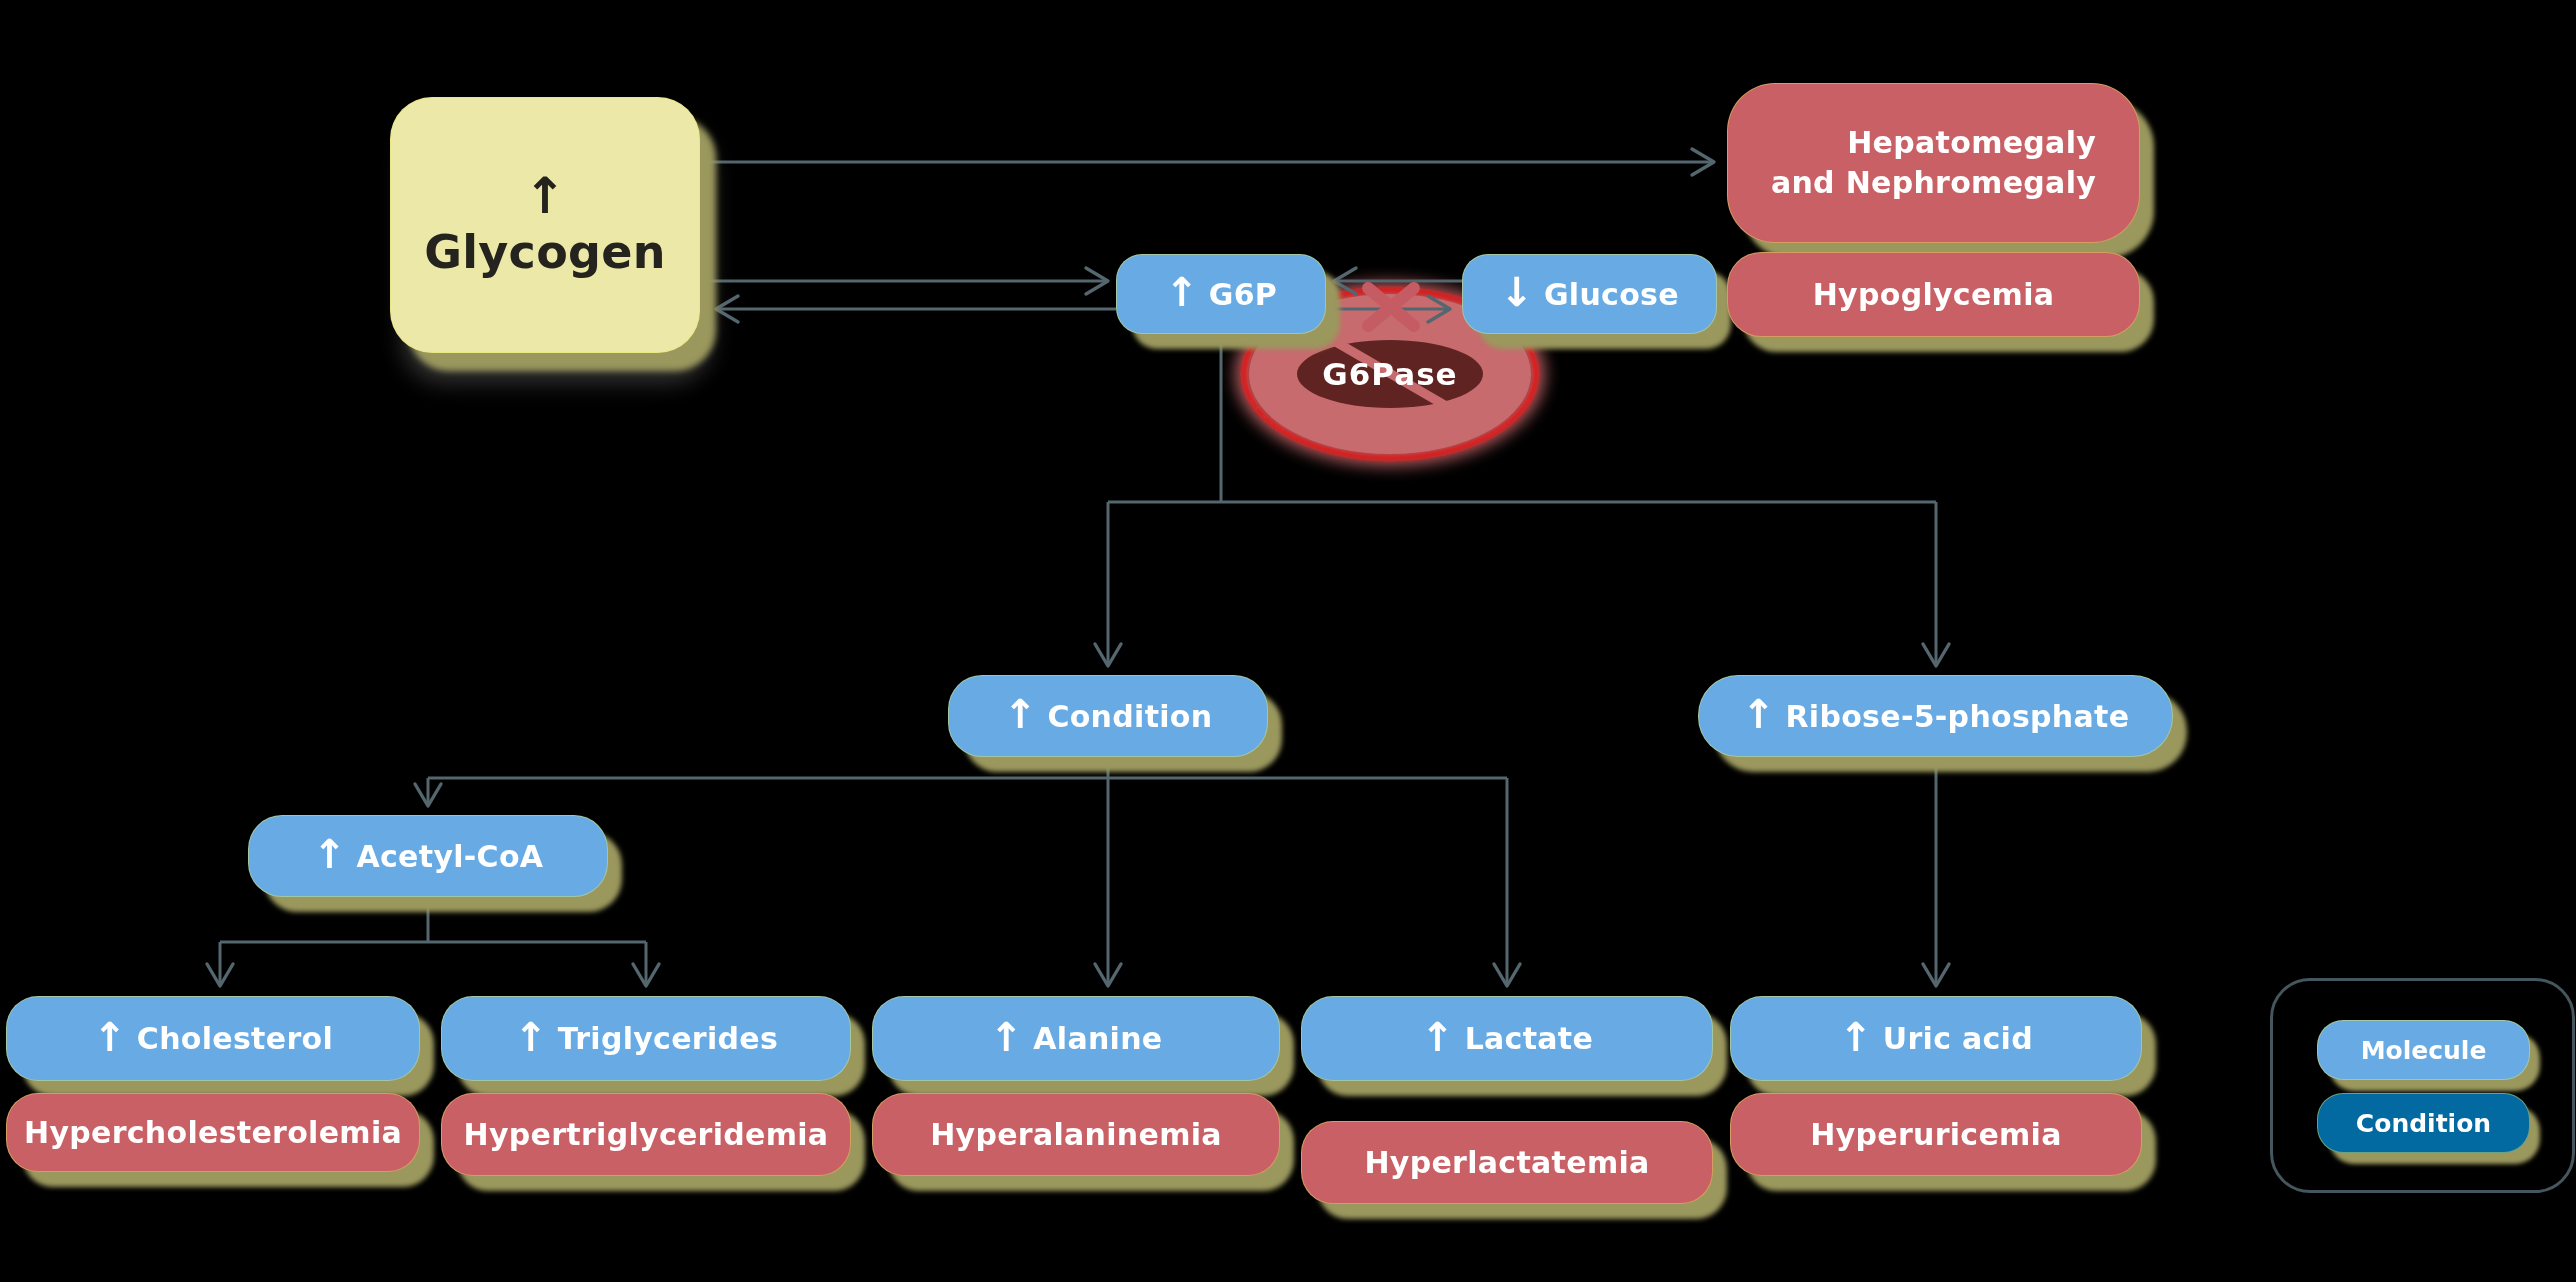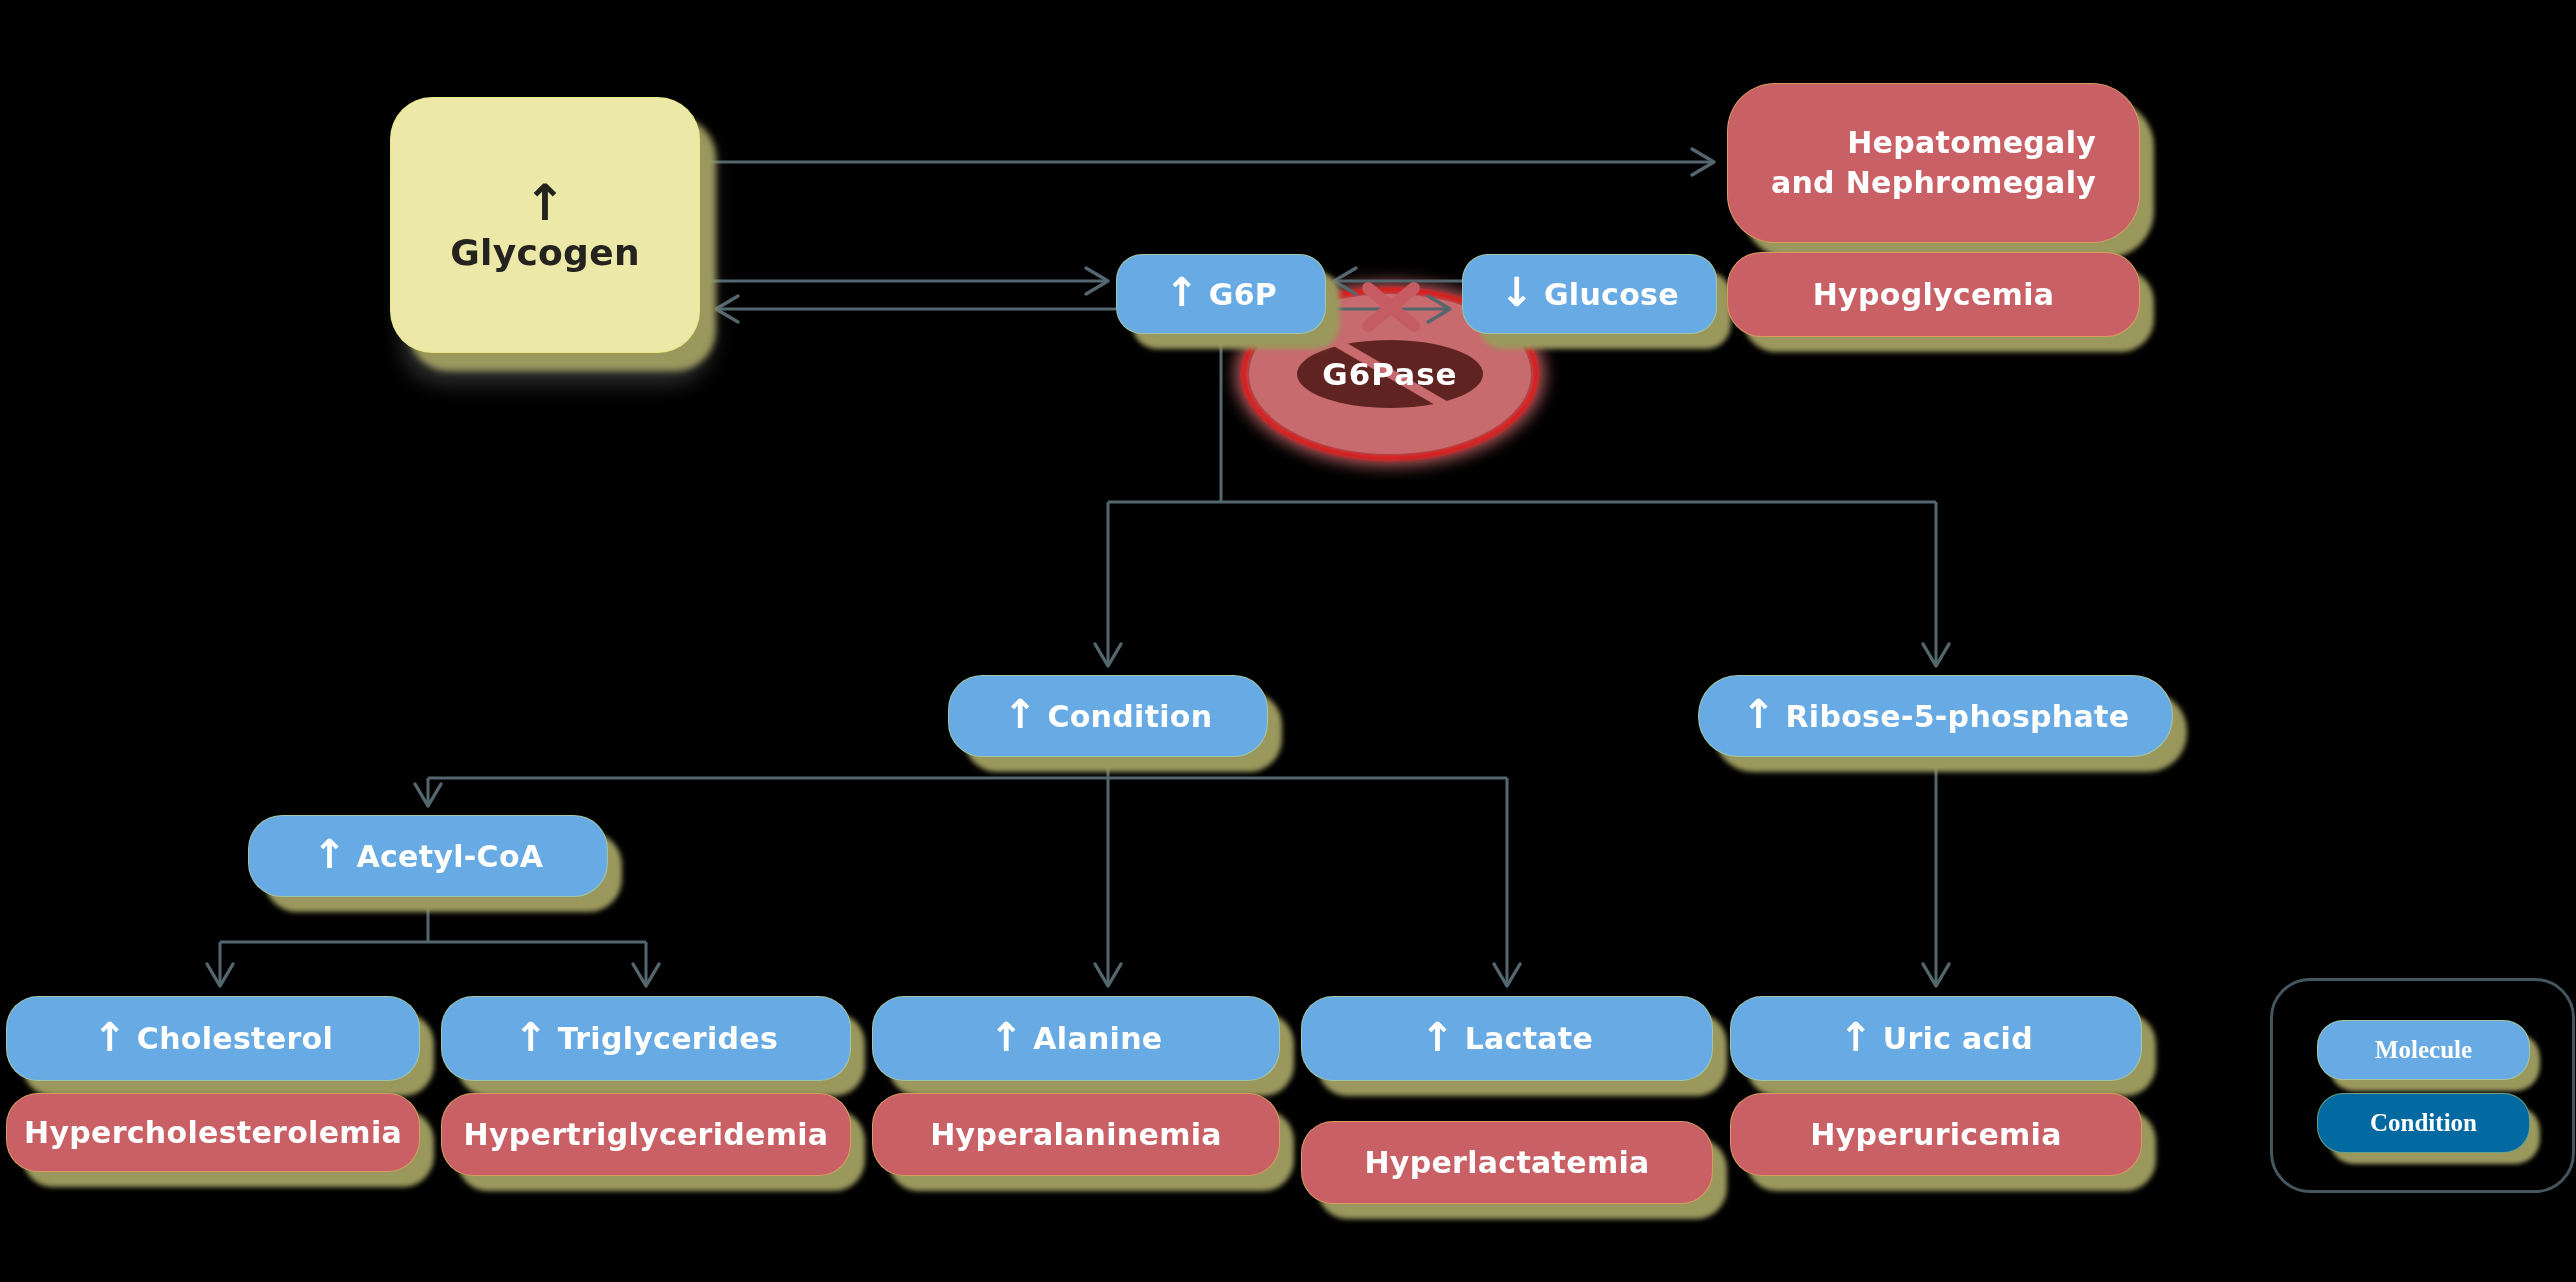--- a/index.html
+++ b/index.html
@@ -59,21 +59,21 @@
     margin-right: 10px;
     position: relative;
     top: -2px;
   }
   .substrate .glyph {
     font-size: 50px;
     margin: 0 0 4px 0;
     top: 0;
   }
   .substrate .lbl {
-    font-size: 36px;
+    font-size: 46px;
     font-weight: 600;
   }
   .two-line .lbl {
     white-space: pre-line;
     text-align: right;
     line-height: 1.35;
   }
   
   #n-glycogen        { left: 390px;  top: 97px;   width: 310px; height: 256px; }
   #n-g6p             { left: 1116px; top: 254px;  width: 210px; height: 80px;  border-radius: 26px; }
@@ -95,21 +95,20 @@
   #n-hyperuricemia        { left: 1730px; top: 1093px; width: 412px; height: 83px; }
 
   .legend {
     position: absolute;
     left: 2270px; top: 978px;
     width: 305px; height: 215px;
     border: 3px solid #46565e;
     border-radius: 40px;
     box-sizing: border-box;
     z-index: 2;
-    font-family: Liberation Serif, serif;
   }
   .legend .pill {
     position: absolute;
     left: 44px;
     width: 213px; height: 60px;
     border-radius: 26px;
     display: flex;
     align-items: center;
     justify-content: center;
     color: #fff;

